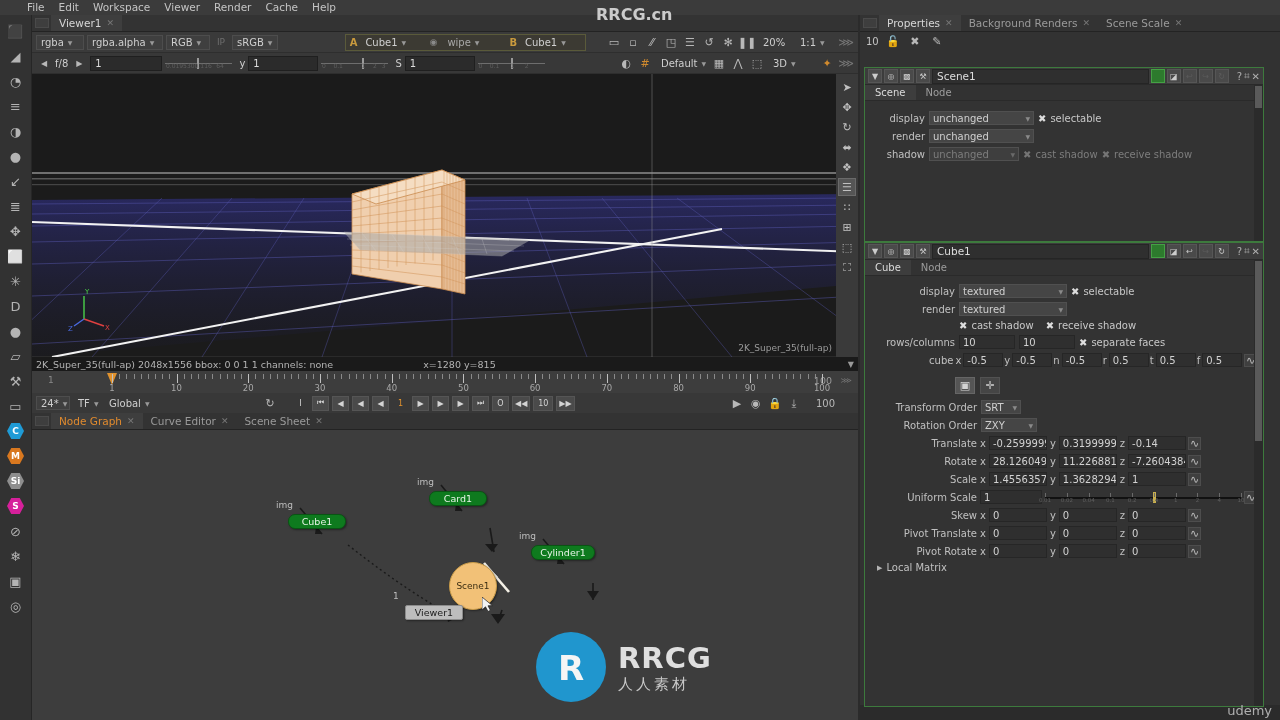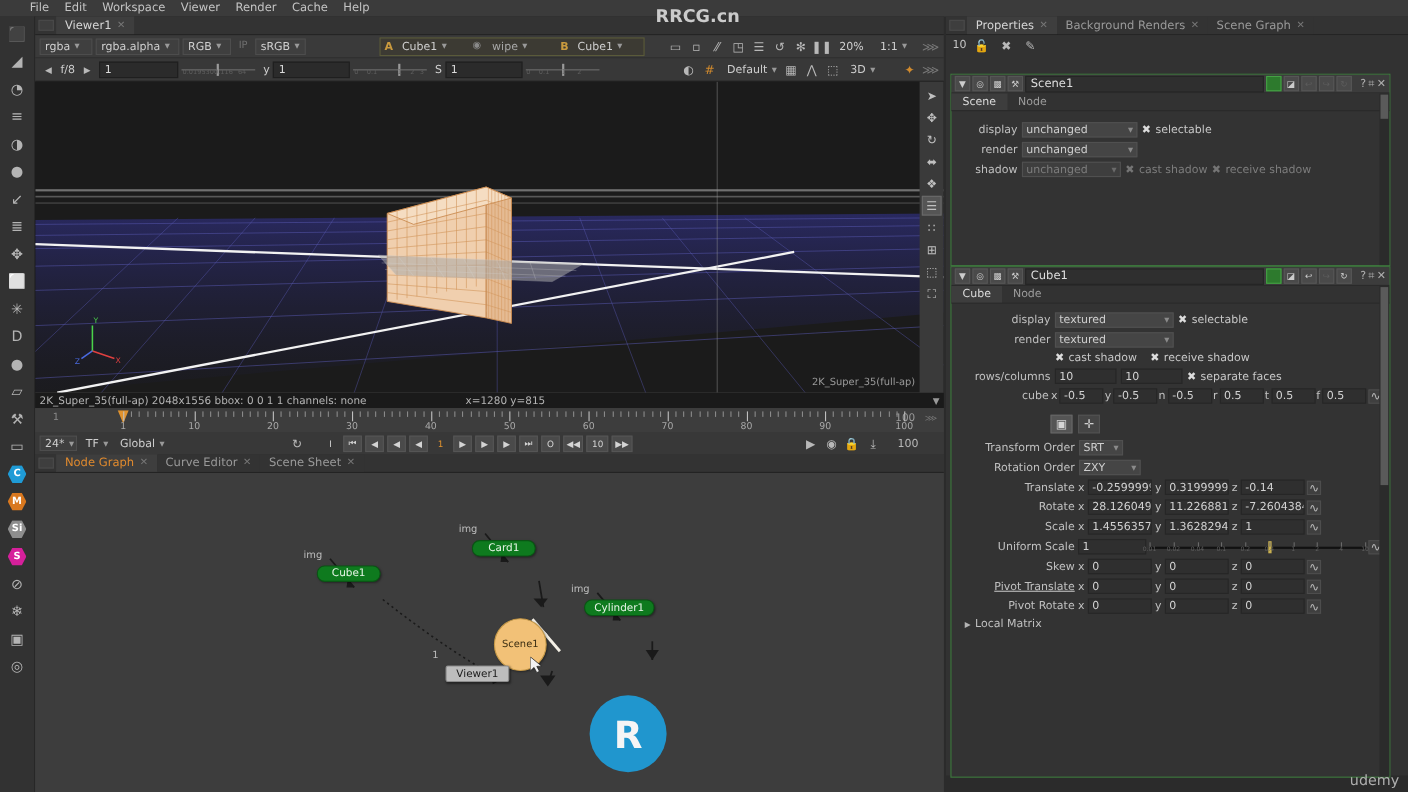--- a/index.html
+++ b/index.html
@@ -746,21 +746,21 @@
         <div class="grip"></div>
         <div class="tab active">
           <span>Properties</span>
           <span class="x">✕</span>
         </div>
         <div class="tab">
           <span>Background Renders</span>
           <span class="x">✕</span>
         </div>
         <div class="tab">
-          <span>Scene Graph</span>
+          <span>Scene Scale</span>
           <span class="x">✕</span>
         </div>
       </div>
 
     <div style="height:18px;display:flex;align-items:center;gap:6px;padding:0 6px;background:#323232">
       <span style="font-size:10px;color:#c4c4c4">10</span>
       <span class="ico">🔓</span>
       <span class="ico">✖</span>
       <span class="ico">✎</span>
     </div>
@@ -989,21 +989,21 @@
             <div class="plabel" style="width: 106px;">Skew</div>
             <span style="font-size: 10px; color: rgb(192, 192, 192); padding: 0px 1px;">x</span>
             <div class="pfld" style="width: 58px;">0</div>
             <span style="font-size: 10px; color: rgb(192, 192, 192); padding: 0px 1px;">y</span>
             <div class="pfld" style="width: 58px;">0</div>
             <span style="font-size: 10px; color: rgb(192, 192, 192); padding: 0px 1px;">z</span>
             <div class="pfld" style="width: 58px;">0</div>
             <div class="anim">∿</div>
           </div>
           <div class="prow" style="gap: 2px;">
-            <div class="plabel" style="width: 106px; text-decoration: underline;">Pivot Translate</div>
+            <div class="plabel" style="width: 106px;">Pivot Translate</div>
             <span style="font-size: 10px; color: rgb(192, 192, 192); padding: 0px 1px;">x</span>
             <div class="pfld" style="width: 58px;">0</div>
             <span style="font-size: 10px; color: rgb(192, 192, 192); padding: 0px 1px;">y</span>
             <div class="pfld" style="width: 58px;">0</div>
             <span style="font-size: 10px; color: rgb(192, 192, 192); padding: 0px 1px;">z</span>
             <div class="pfld" style="width: 58px;">0</div>
             <div class="anim">∿</div>
           </div>
           <div class="prow" style="gap: 2px;">
             <div class="plabel" style="width: 106px;">Pivot Rotate</div>
@@ -1027,17 +1027,21 @@
       </div>
     </div>
   </div>
 
   <div class="wm" style="left:596px;top:5px;font-size:16px;font-weight:bold;color:#d8d8d8;opacity:.92">RRCG.cn</div>
   <div class="wm" style="left:534px;top:628px;width:212px;height:78px;display:flex;align-items:center;gap:10px;opacity:.95">
     <svg width="74" height="74" viewBox="0 0 74 74">
       <circle cx="37" cy="37" r="35" fill="#1f9bd6"></circle>
       <text x="37" y="50" font-size="34" font-family="DejaVu Sans" font-weight="bold" fill="#ffffff" text-anchor="middle">R</text>
     </svg>
+    <div>
+      <div style="font-size:29px;font-weight:bold;color:#e8e8e8;letter-spacing:1px">RRCG</div>
+      <div style="font-size:15px;color:#d0d0d0;letter-spacing:3px">人人素材</div>
+    </div>
   </div>
   <div class="wm" style="right:8px;bottom:2px;font-size:13px;color:#cfcfcf;opacity:.8">udemy</div>
 
 
 </div>
 
 </body></html>

